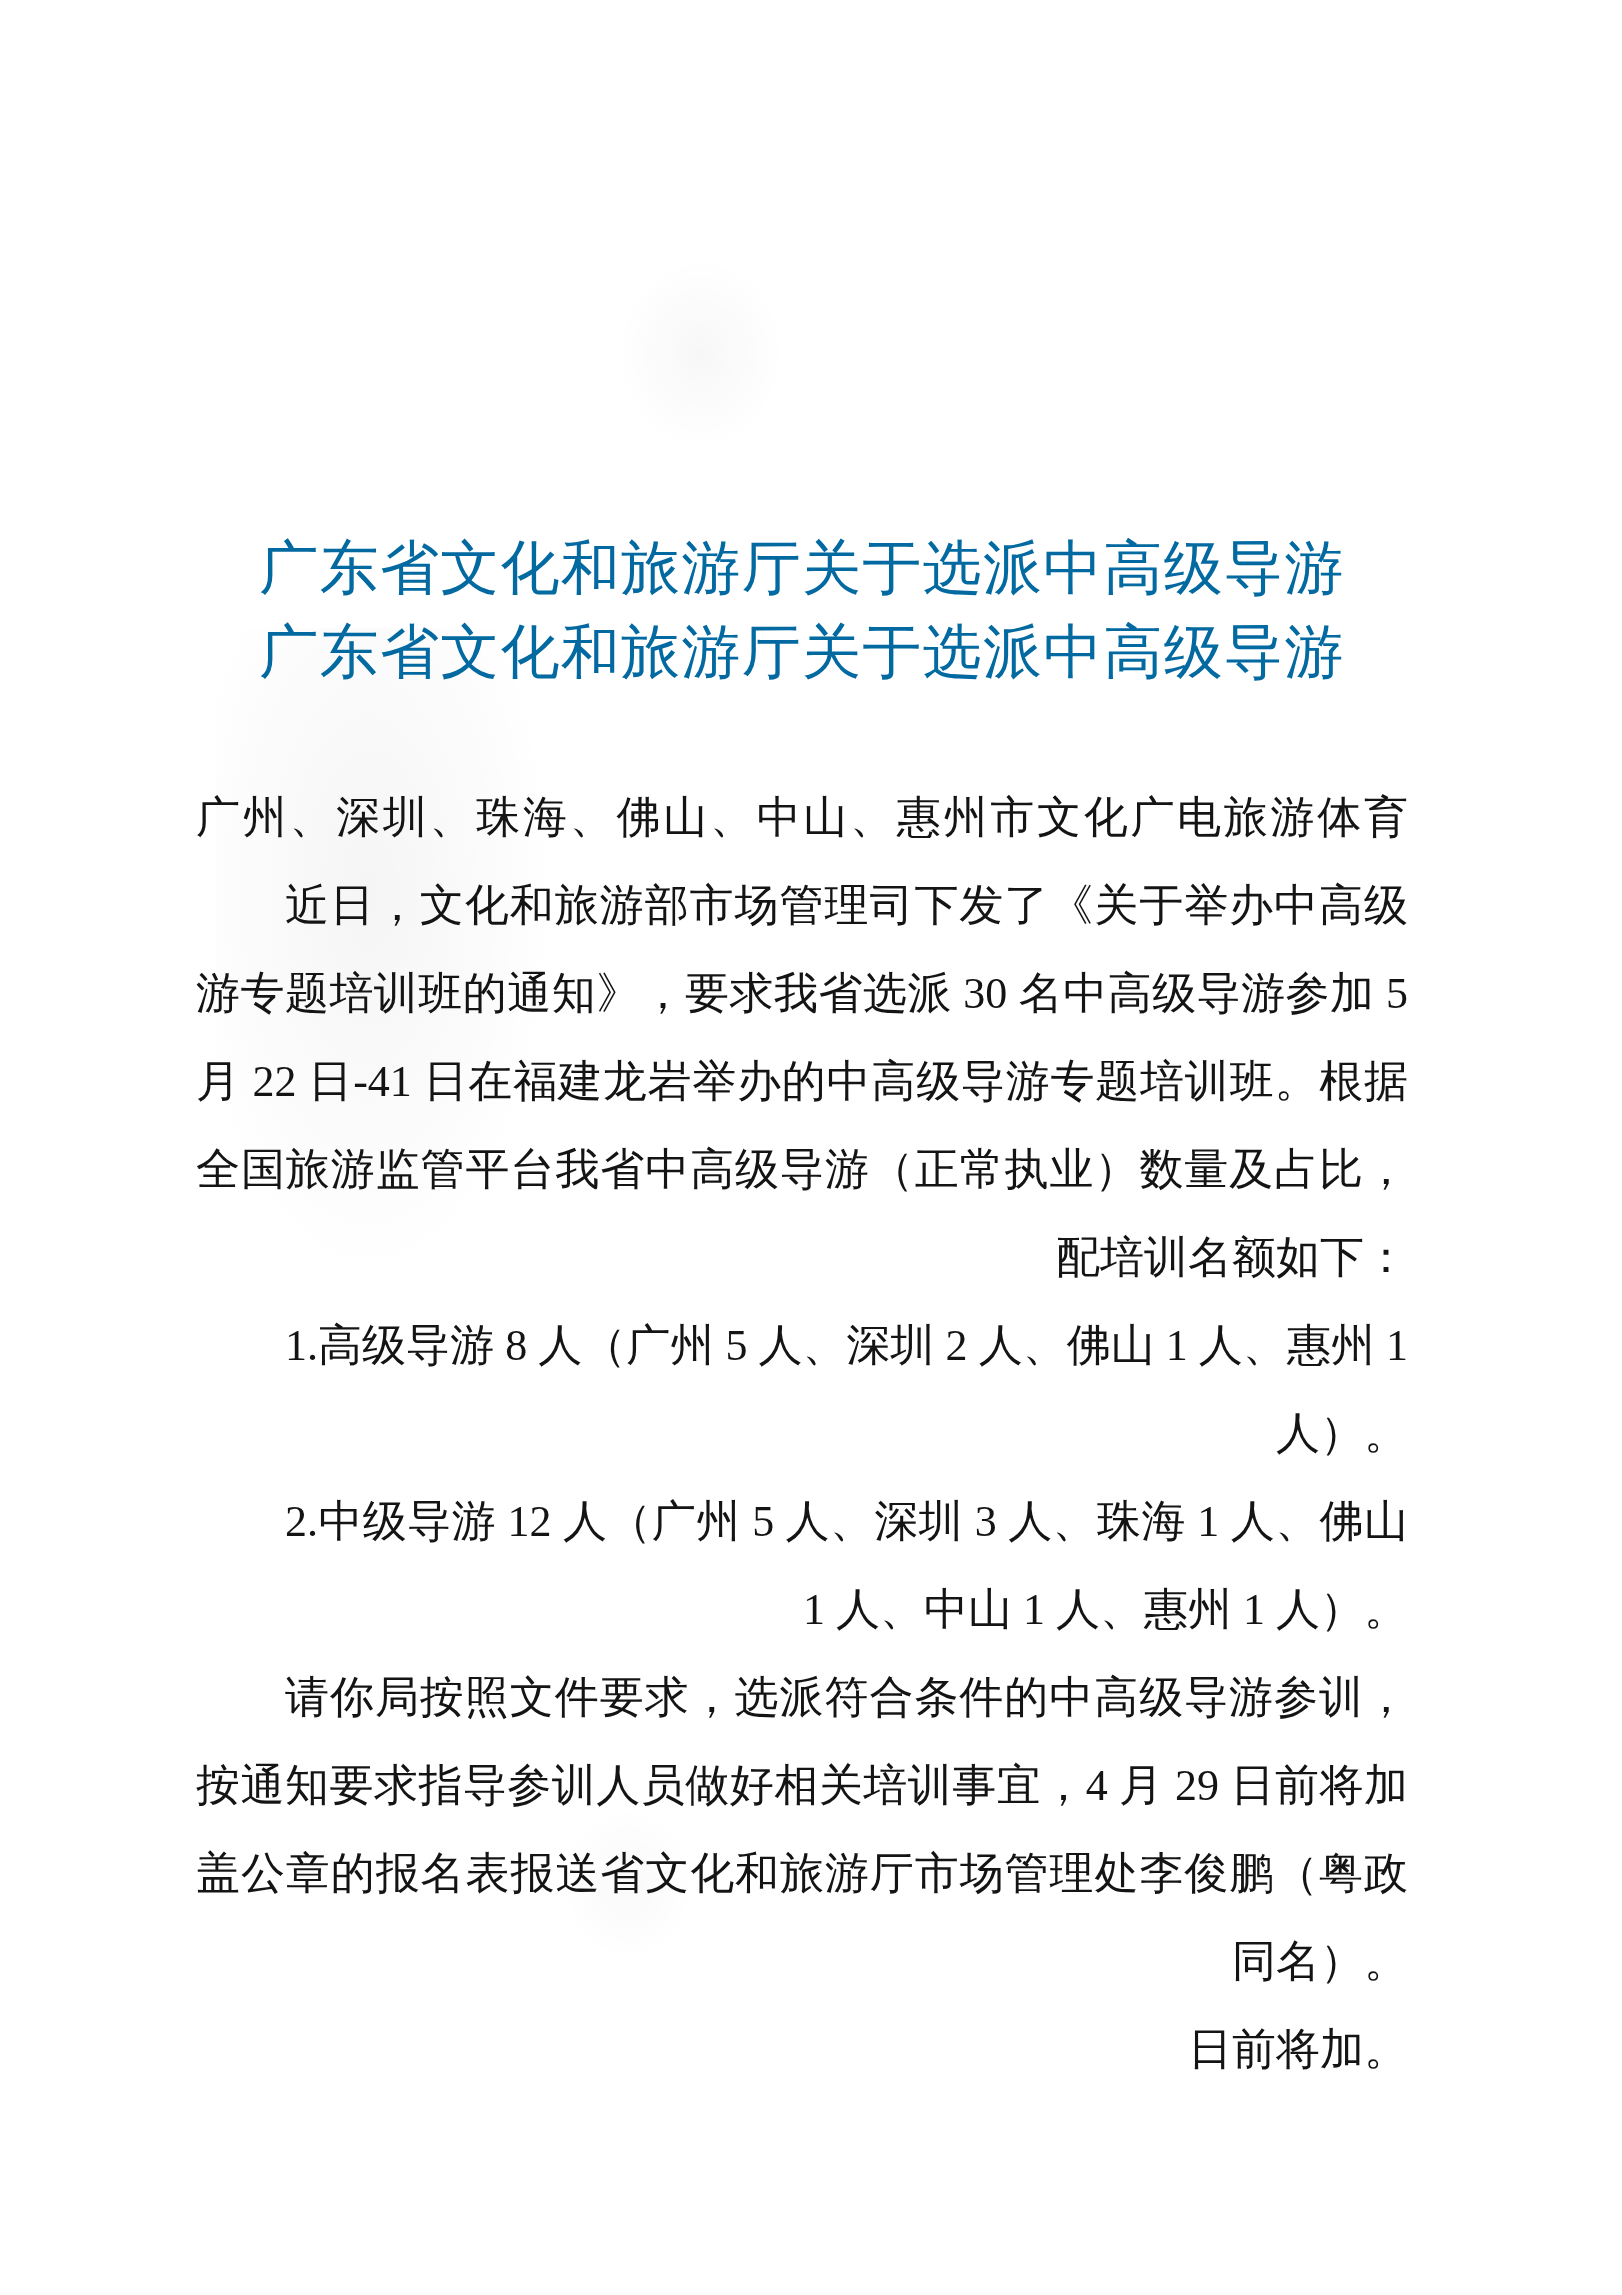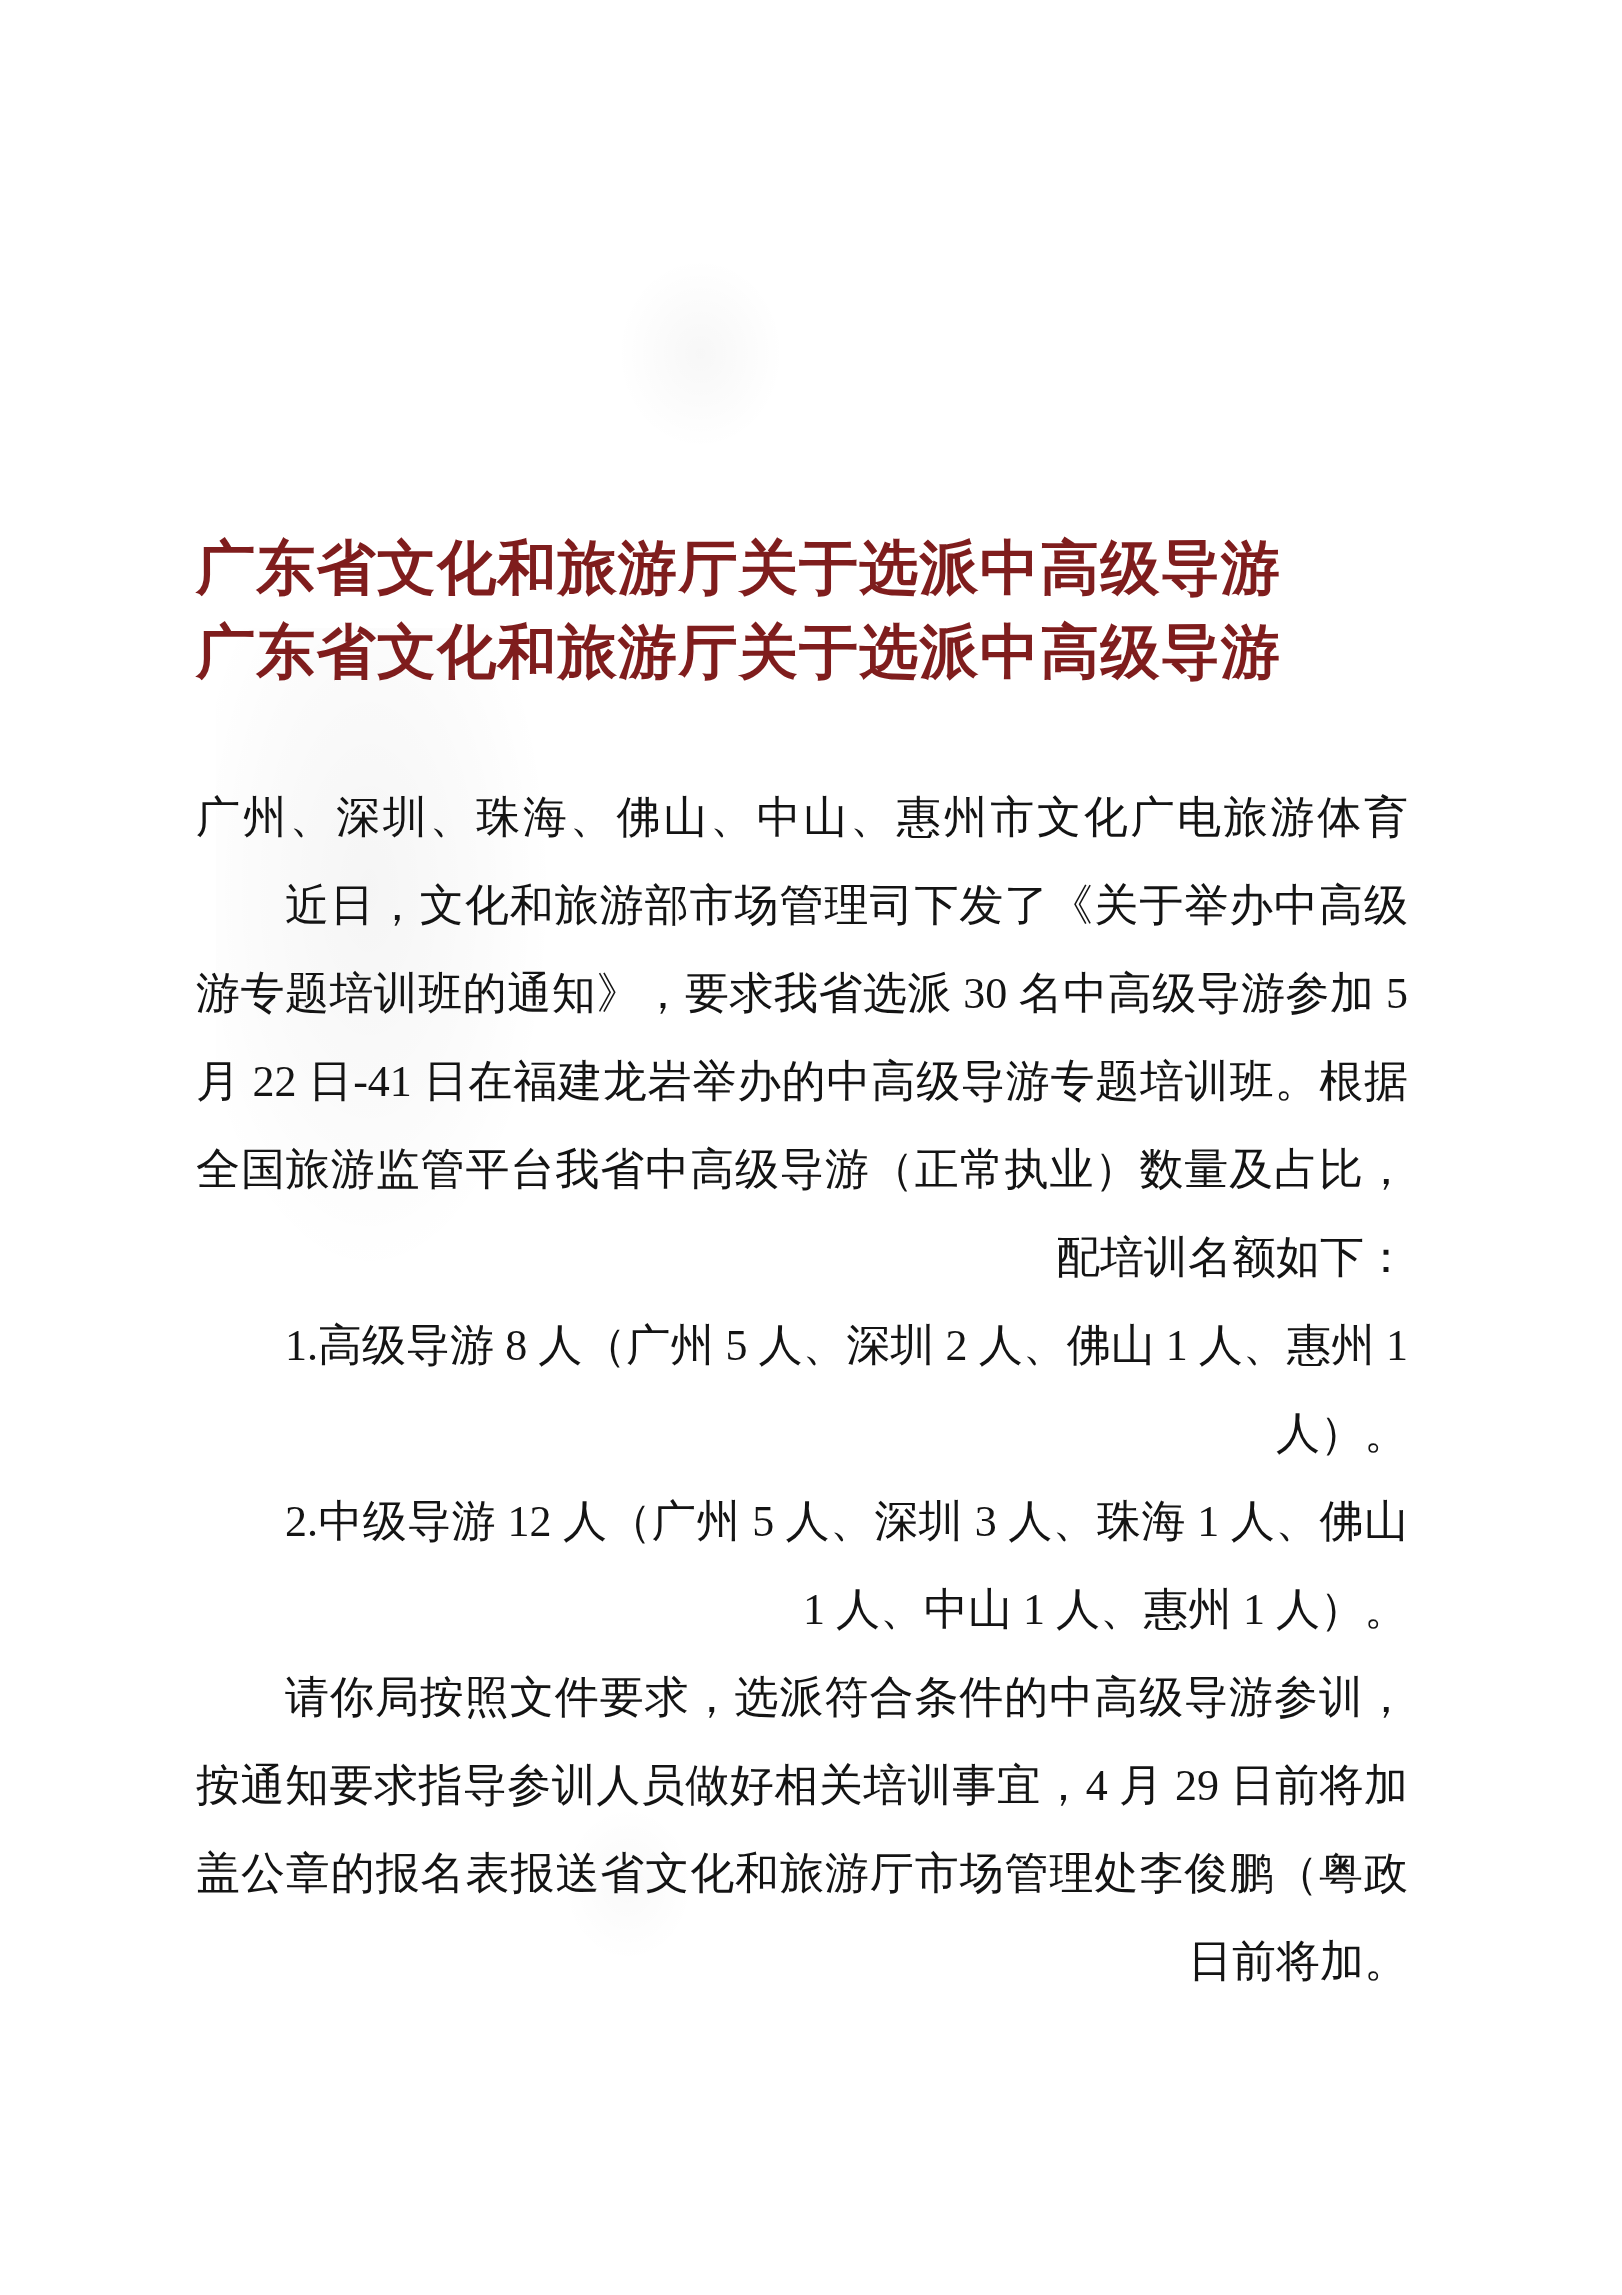--- a/index.html
+++ b/index.html
@@ -35,25 +35,26 @@
 
   .content {
     position: absolute;
     left: 196px;
     top: 0;
     width: 1212px;
   }
 
   .doc-title {
     margin-top: 526px;
-    font-weight: bold;
+    text-align: center;
+    font-weight: normal;
     font-size: 59px;
     line-height: 84px;
     letter-spacing: 1.3px;
-    color: #7f1d1d;
+    color: #0369a1;
   }
   .doc-title .title-line {
     display: block;
   }
 
   .doc-body {
     margin-top: 80px;
     font-size: 44px;
     line-height: 88px;
     color: #141414;
@@ -95,18 +96,19 @@
       <div class="line fill">月 22 日-41 日在福建龙岩举办的中高级导游专题培训班。根据</div>
       <div class="line fill">全国旅游监管平台我省中高级导游（正常执业）数量及占比，分</div>
       <div class="line">配培训名额如下：</div>
       <div class="line indent fill">1.高级导游 8 人（广州 5 人、深圳 2 人、佛山 1 人、惠州 1</div>
       <div class="line">人）。</div>
       <div class="line indent fill">2.中级导游 12 人（广州 5 人、深圳 3 人、珠海 1 人、佛山</div>
       <div class="line">1 人、中山 1 人、惠州 1 人）。</div>
       <div class="line indent fill">请你局按照文件要求，选派符合条件的中高级导游参训，并</div>
       <div class="line fill">按通知要求指导参训人员做好相关培训事宜，4 月 29 日前将加</div>
       <div class="line fill">盖公章的报名表报送省文化和旅游厅市场管理处李俊鹏（粤政易</div>
+      <div class="line">同名）。</div>
       <div class="line indent">日前将加。</div>
     </div>
 
   </div>
 </div>
 
 
 </body></html>

